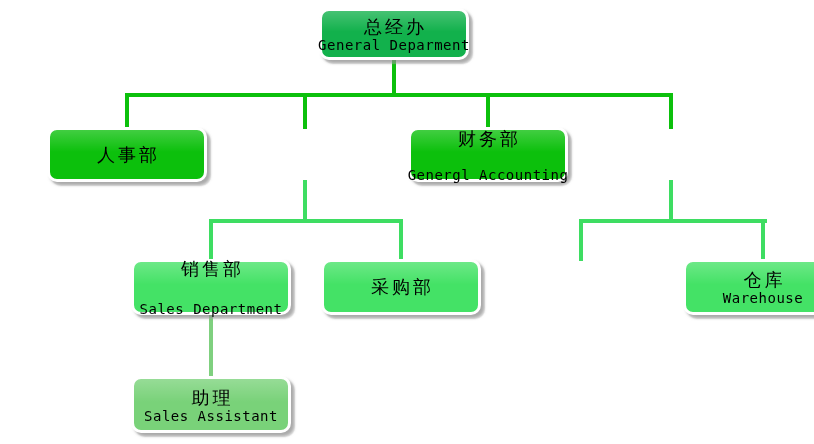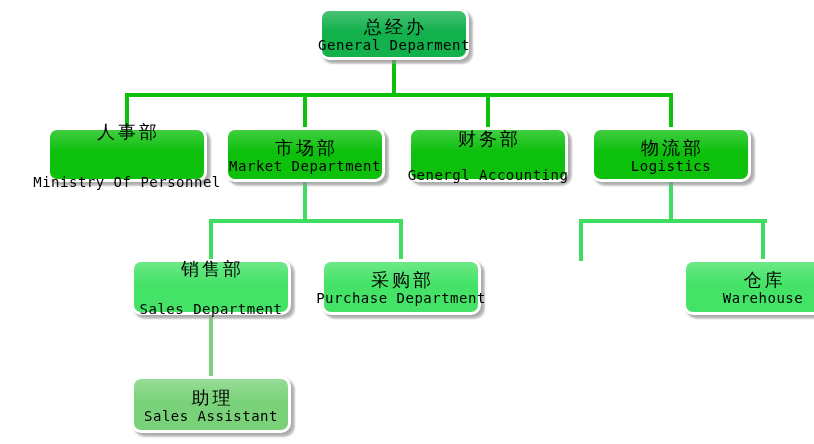--- a/index.html
+++ b/index.html
@@ -83,46 +83,36 @@
 
   <div class="conn c-va" style="background-color: rgb(127, 208, 127);"></div>
 
   <div class="node n0" style="background-color: rgb(18, 177, 76);">
     <div class="title">总经办</div>
     <div class="subtitle">General Deparment</div>
   </div>
 
   <div class="node n1" style="background-color: rgb(12, 192, 12);">
     <div class="title">人事部</div>
-    <div class="subtitle">Ministry Of Personnel</div>
   </div>
 
-  <div class="node n2" style="background-color: rgb(12, 192, 12);">
-    <div class="title">市场部</div>
-    <div class="subtitle">Market Department</div>
-  </div>
 
   <div class="node n3" style="background-color: rgb(12, 192, 12); gap: 20px;">
     <div class="title">财务部</div>
     <div class="subtitle">Genergl Accounting</div>
   </div>
 
-  <div class="node n4" style="background-color: rgb(12, 192, 12);">
-    <div class="title">物流部</div>
-    <div class="subtitle">Logistics</div>
-  </div>
 
   <div class="node n5" style="background-color: rgb(68, 226, 102); gap: 24px;">
     <div class="title">销售部</div>
     <div class="subtitle">Sales Department</div>
   </div>
 
   <div class="node n6" style="background-color: rgb(68, 226, 102);">
     <div class="title">采购部</div>
-    <div class="subtitle">Purchase Department</div>
   </div>
 
 
   <div class="node n8" style="background-color: rgb(68, 226, 102); text-align: center;">
     <div class="title">仓库</div>
     <div class="subtitle">Warehouse</div>
   </div>
 
   <div class="node n9" style="background-color: rgb(121, 210, 121); text-align: center;">
     <div class="title">助理</div>

